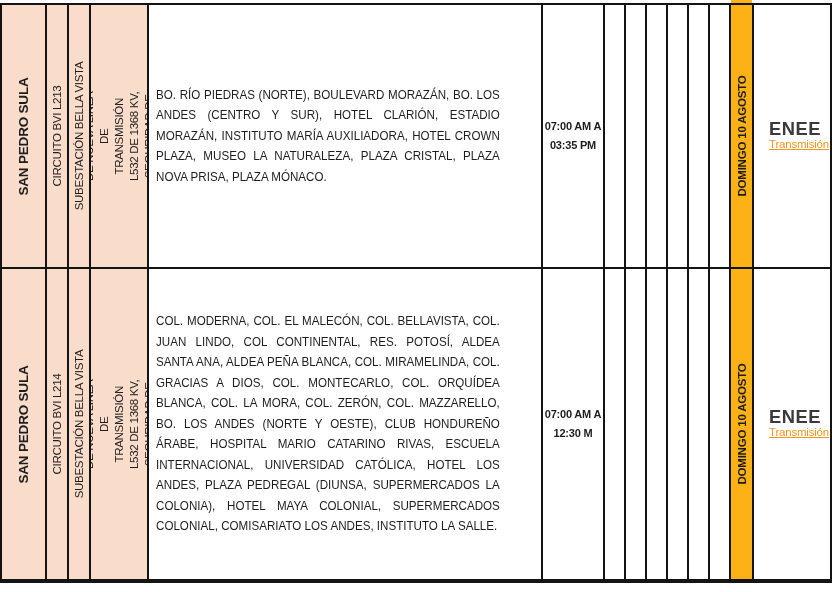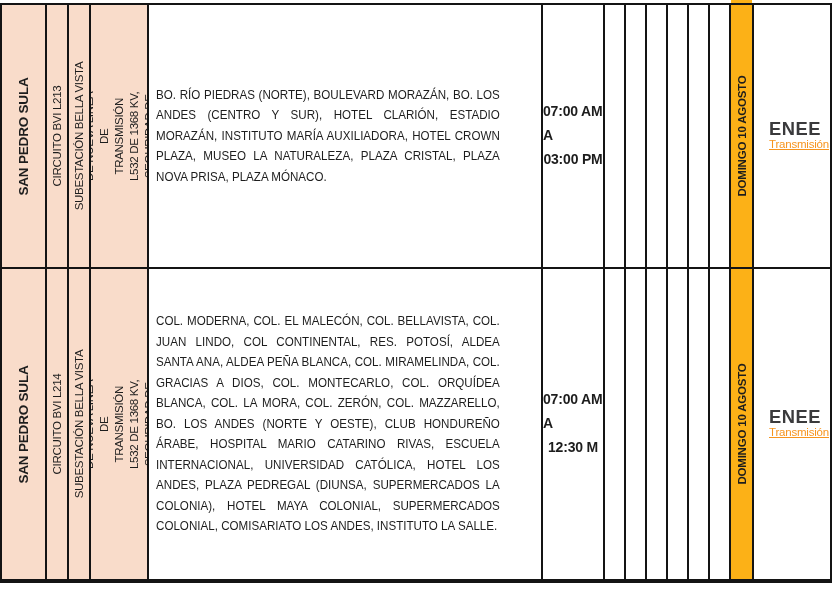--- a/index.html
+++ b/index.html
@@ -39,21 +39,21 @@
   .vtext.date { font-weight:bold; font-size:11.5px; color:#1d1d1d; letter-spacing:-0.2px; }
 
   
   .areas-cell { display:flex; align-items:center; }
   .areas-text { width:434px; transform:scaleX(0.893); transform-origin:0 50%;
                 margin-left:7px; font-size:13px; line-height:1.58;
                 text-align:justify; color:#1d1d1d; }
 
   
   .time-cell { display:flex; flex-direction:column; align-items:center; justify-content:center;
-               font-weight:bold; font-size:14px; line-height:1.7; letter-spacing:-0.2px; }
+               font-weight:bold; font-size:11px; line-height:1.7; letter-spacing:-0.2px; }
 
   
   .logo-cell { display:flex; align-items:center; justify-content:flex-end; }
   .logo { display:flex; align-items:center; gap:18px; padding-right:1px; }
   .logo-mark { position:relative; width:9px; height:34px; }
   .logo-mark .sq  { position:absolute; top:3px;  left:0;   width:6px; height:9px;  background:#f7941d; }
   .logo-mark .bar { position:absolute; top:14px; left:2px; width:5px; height:18px; background:#f7941d; }
   .logo-texts { display:flex; flex-direction:column; }
   .logo-enee { font-weight:bold; font-size:18px; letter-spacing:0.5px; line-height:0.95;
                color:#3a3a3c; transform:scaleX(1.02); transform-origin:left center; }
@@ -80,21 +80,21 @@
       <span class="vtext">SUBESTACIÓN BELLA VISTA</span>
     </div>
     <div class="cell bg-pink vcell">
       <span class="vwrap r1">CONSTRUCCIÓN DE NUEVA LÍNEA DE TRANSMISIÓN L532 DE 1368 KV, SEGURIDAD DE PERSONAL</span>
     </div>
     <div class="cell bg-white areas-cell">
       <div class="areas-text">BO. RÍO PIEDRAS (NORTE), BOULEVARD MORAZÁN, BO. LOS ANDES (CENTRO Y SUR), HOTEL CLARIÓN, ESTADIO MORAZÁN, INSTITUTO MARÍA AUXILIADORA, HOTEL CROWN PLAZA, MUSEO LA NATURALEZA, PLAZA CRISTAL, PLAZA NOVA PRISA, PLAZA MÓNACO.</div>
     </div>
     <div class="cell bg-white time-cell">
       <span>07:00 AM A</span>
-      <span>03:00 PM</span>
+      <span>03:35 PM</span>
     </div>
     <div class="cell bg-white"></div>
     <div class="cell bg-white"></div>
     <div class="cell bg-white"></div>
     <div class="cell bg-white"></div>
     <div class="cell bg-white"></div>
     <div class="cell bg-white"></div>
     <div class="cell bg-orange vcell">
       <span class="vtext date">DOMINGO 10 AGOSTO</span>
     </div>

